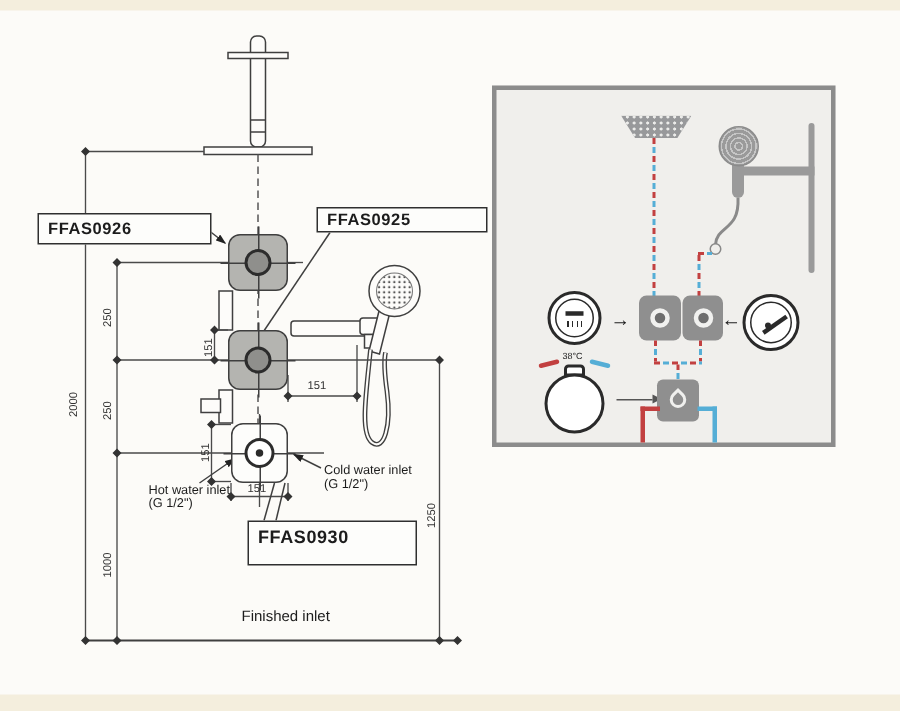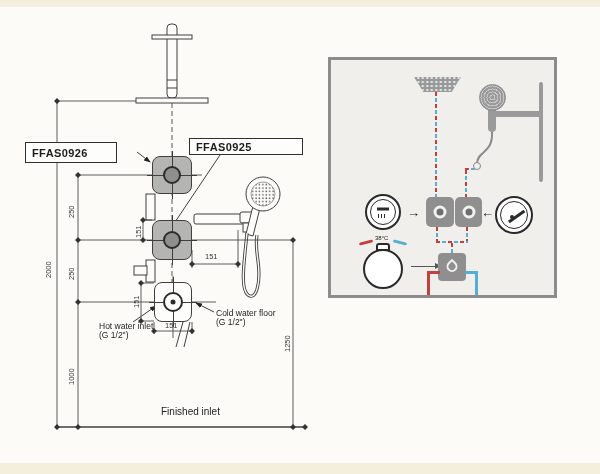--- a/index.html
+++ b/index.html
@@ -154,43 +154,46 @@
   </div>
 
   <div class="valve" style="left:154px;top:282px;width:38px;height:40px;background:#fdfdfb;">
     <div class="cl-v"></div>
     <div class="cl-h"></div>
     <div class="knob" style="width:20px;height:20px;background:#fff;">
         <i style="width:5px;height:5px;"></i>
       </div>
   </div>
 
-  <div class="plabel" style="left:25px;top:142px;width:92px;height:21px;">
+  <div class="plabel" style="left:25px;top:142px;width:116px;height:21px;">
     <span>FFAS0926</span>
   </div>
-  <div class="plabel" style="left:189px;top:138px;width:114px;height:17px;">
+  <div class="plabel" style="left:211px;top:138px;width:114px;height:17px;">
     <span>FFAS0925</span>
+  </div>
+  <div class="plabel" style="left:165px;top:347px;width:113px;height:30px;align-items:flex-start;padding-top:3px;font-size:12px;">
+    <span>FFAS0930</span>
   </div>
 
   <div class="dim rot" style="left:44px;top:278px;">2000</div>
   <div class="dim rot" style="left:67px;top:218px;">250</div>
   <div class="dim rot" style="left:67px;top:280px;">250</div>
   <div class="dim rot" style="left:67px;top:385px;">1000</div>
   <div class="dim rot" style="left:283px;top:352px;">1250</div>
   <div class="dim rot" style="left:134px;top:238px;">151</div>
   <div class="dim rot" style="left:132px;top:308px;">151</div>
   <div class="dim" style="left:205px;top:252px;">151</div>
   <div class="dim" style="left:165px;top:321px;">151</div>
 
   <div class="ann" style="left:99px;top:322px;">
     <div>Hot water inlet</div>
     <div>(G 1/2")</div>
   </div>
   <div class="ann" style="left:216px;top:309px;">
-    <div>Cold water floor</div>
+    <div>Cold water inlet</div>
     <div>(G 1/2")</div>
   </div>
   <div class="ann" style="left:161px;top:406px;font-size:10px;">Finished inlet</div>
 
   <div class="panel">
 
     <div class="rainhead"></div>
     <div class="dashv" style="left:104px;top:32px;height:106px;"></div>
 
     <div style="left:208px;top:22px;width:4px;height:100px;background:#9a9a9a;border-radius:2px;"></div>

